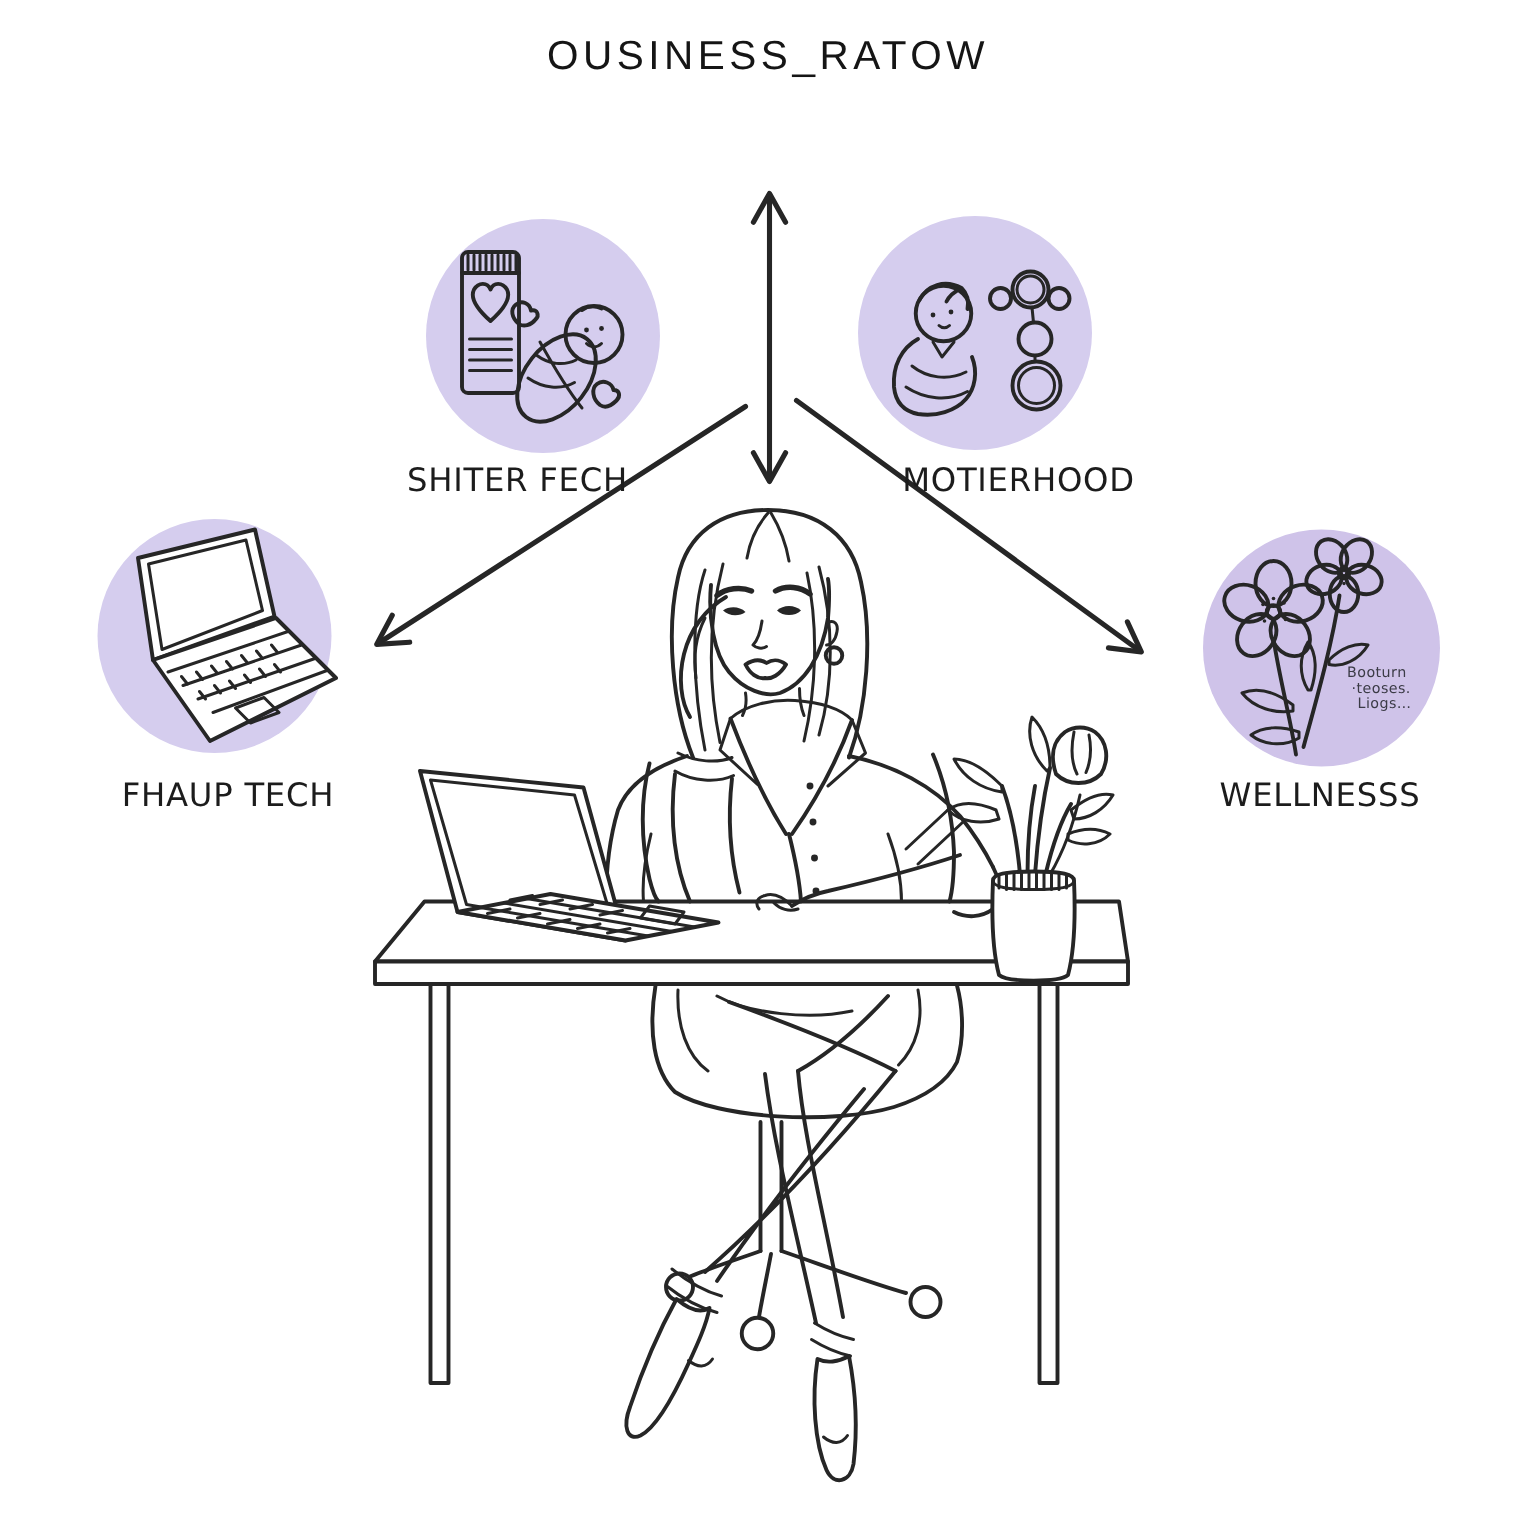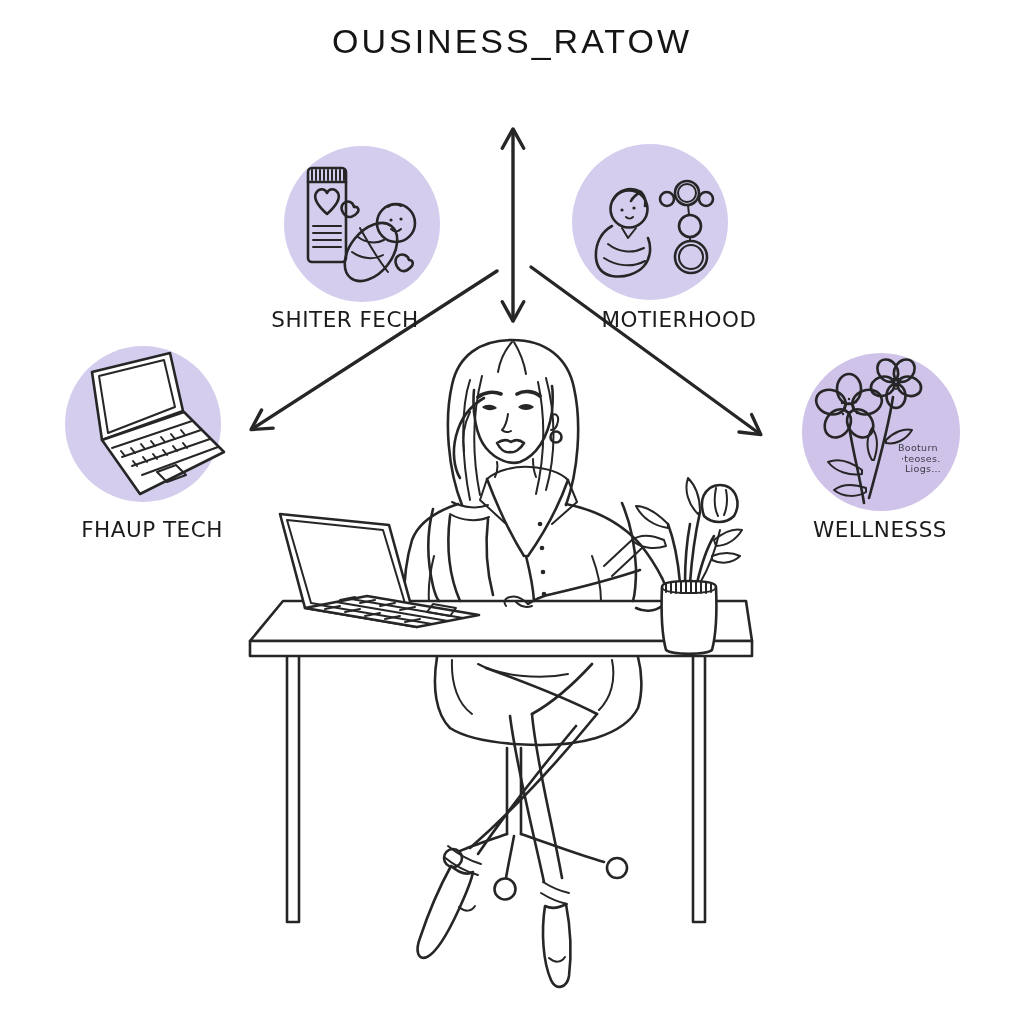--- a/index.html
+++ b/index.html
@@ -1,19 +1,19 @@
 <!DOCTYPE html>
 <html><head>
 <meta charset="utf-8">
 <style>
   html,body{margin:0;padding:0;background:#ffffff;}
   .stage{position:relative;width:1024px;height:1024px;background:#ffffff;overflow:hidden;
          font-family:"Liberation Sans",sans-serif;}
   .title{position:absolute;top:22px;left:0;width:100%;text-align:center;
-         font-size:34px;font-weight:500;letter-spacing:3px;color:#151515;
+         font-size:27px;font-weight:500;letter-spacing:3px;color:#151515;
          font-family:"Liberation Sans",sans-serif;}
   svg{position:absolute;left:0;top:0;}
   .ink{stroke:#262626;fill:none;stroke-width:2.6;stroke-linecap:round;stroke-linejoin:round;}
   .thin{stroke-width:2;}
   .thick{stroke-width:3.4;}
   .wfill{fill:#ffffff;}
   .solid{fill:#262626;stroke:none;}
   .node-label{font-family:"DejaVu Sans",sans-serif;font-size:21.5px;font-weight:500;
               letter-spacing:0.5px;fill:#1c1c1c;text-anchor:middle;}
   .tiny-note{font-family:"DejaVu Sans",sans-serif;font-size:9.5px;fill:#3b3b46;letter-spacing:0.3px;}

